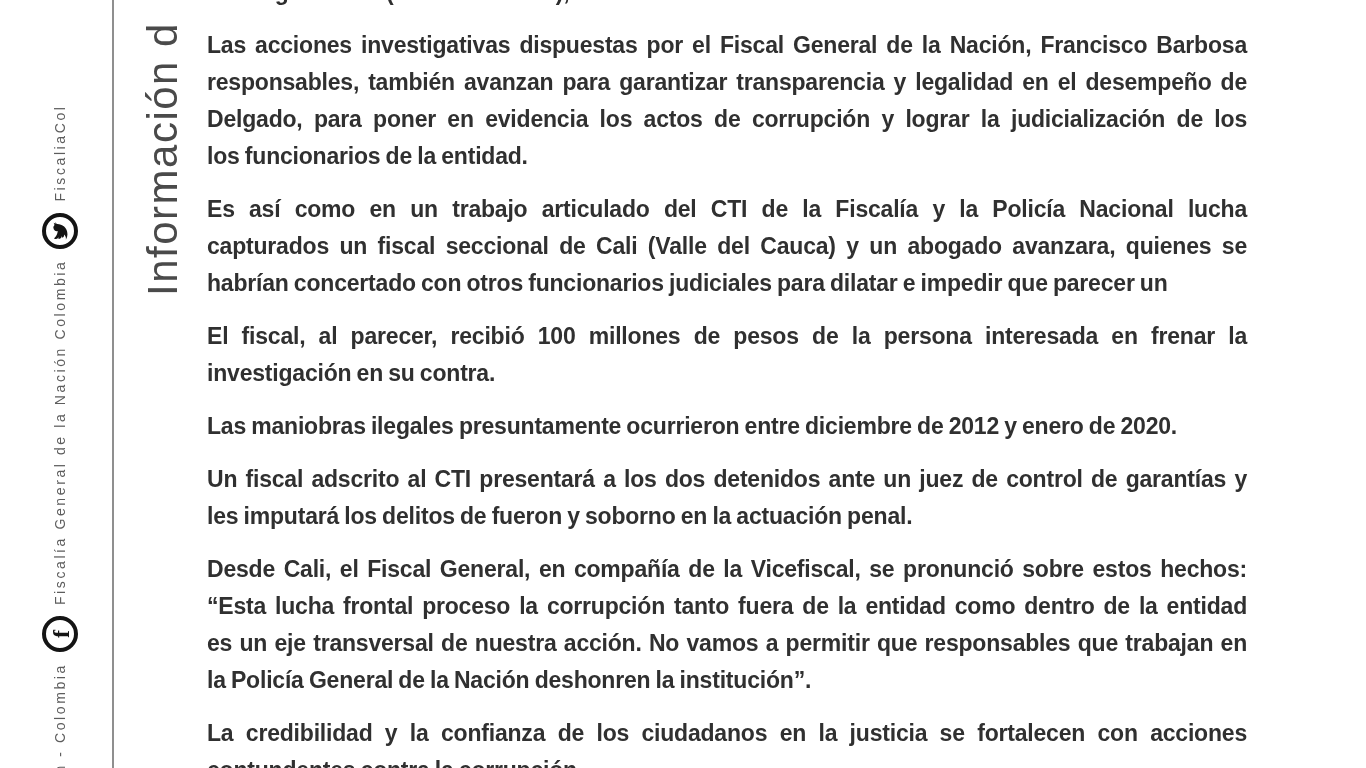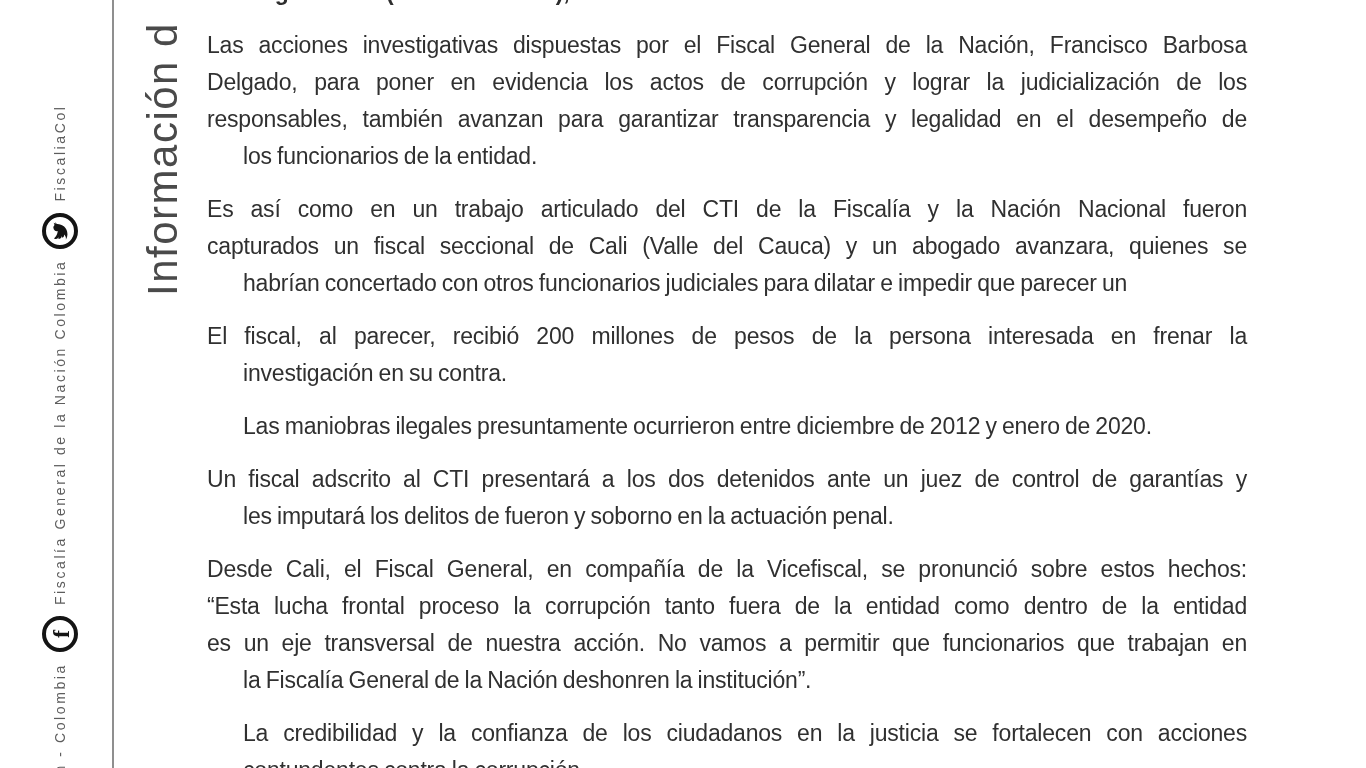--- a/index.html
+++ b/index.html
@@ -88,27 +88,27 @@
     font-size: 23px;
     letter-spacing: -0.2px;
     word-spacing: -1px;
   }
   .dateline {
     margin: 0 0 16px 0;
     line-height: 37px;
     font-weight: bold;
     color: #2e2e2e;
   }
-  .para { margin: 0 0 16px 0; }
+  .para { margin: 0 0 16px 0; font-weight: bold; }
   .para .line {
     line-height: 37px;
     text-align: justify;
     text-align-last: justify;   
   }
-  .para .line:last-child { text-align-last: left; margin-left: 36px; }
+  .para .line:last-child { text-align-last: left; }
 </style>
 </head>
 <body>
 
 <div class="page">
 
   <aside class="social-strip">
     <div class="rail">
       <span class="rail-text">ón - Colombia</span>
       <span class="icon-circle">
@@ -126,50 +126,50 @@
 
   <div class="divider"></div>
 
   <div class="vtitle">Información d</div>
 
   <main class="content">
     <p class="dateline">Santiago de Cali (Valle del Cauca), 22 de marzo de 2022.</p>
 
     <div class="para">
         <div class="line">Las acciones investigativas dispuestas por el Fiscal General de la Nación, Francisco Barbosa</div>
+        <div class="line">responsables, también avanzan para garantizar transparencia y legalidad en el desempeño de</div>
         <div class="line">Delgado, para poner en evidencia los actos de corrupción y lograr la judicialización de los</div>
-        <div class="line">responsables, también avanzan para garantizar transparencia y legalidad en el desempeño de</div>
         <div class="line">los funcionarios de la entidad.</div>
       </div>
 
     <div class="para">
-        <div class="line">Es así como en un trabajo articulado del CTI de la Fiscalía y la Nación Nacional fueron</div>
+        <div class="line">Es así como en un trabajo articulado del CTI de la Fiscalía y la Policía Nacional lucha</div>
         <div class="line">capturados un fiscal seccional de Cali (Valle del Cauca) y un abogado avanzara, quienes se</div>
         <div class="line">habrían concertado con otros funcionarios judiciales para dilatar e impedir que parecer un</div>
       </div>
 
     <div class="para">
-        <div class="line">El fiscal, al parecer, recibió 200 millones de pesos de la persona interesada en frenar la</div>
+        <div class="line">El fiscal, al parecer, recibió 100 millones de pesos de la persona interesada en frenar la</div>
         <div class="line">investigación en su contra.</div>
       </div>
 
     <div class="para">
         <div class="line">Las maniobras ilegales presuntamente ocurrieron entre diciembre de 2012 y enero de 2020.</div>
       </div>
 
     <div class="para">
         <div class="line">Un fiscal adscrito al CTI presentará a los dos detenidos ante un juez de control de garantías y</div>
         <div class="line">les imputará los delitos de fueron y soborno en la actuación penal.</div>
       </div>
 
     <div class="para">
         <div class="line">Desde Cali, el Fiscal General, en compañía de la Vicefiscal, se pronunció sobre estos hechos:</div>
         <div class="line">“Esta lucha frontal proceso la corrupción tanto fuera de la entidad como dentro de la entidad</div>
-        <div class="line">es un eje transversal de nuestra acción. No vamos a permitir que funcionarios que trabajan en</div>
-        <div class="line">la Fiscalía General de la Nación deshonren la institución”.</div>
+        <div class="line">es un eje transversal de nuestra acción. No vamos a permitir que responsables que trabajan en</div>
+        <div class="line">la Policía General de la Nación deshonren la institución”.</div>
       </div>
 
     <div class="para">
         <div class="line">La credibilidad y la confianza de los ciudadanos en la justicia se fortalecen con acciones contundentes contra la corrupción.</div>
       </div>
   </main>
 
 </div>
 
 </body></html>

